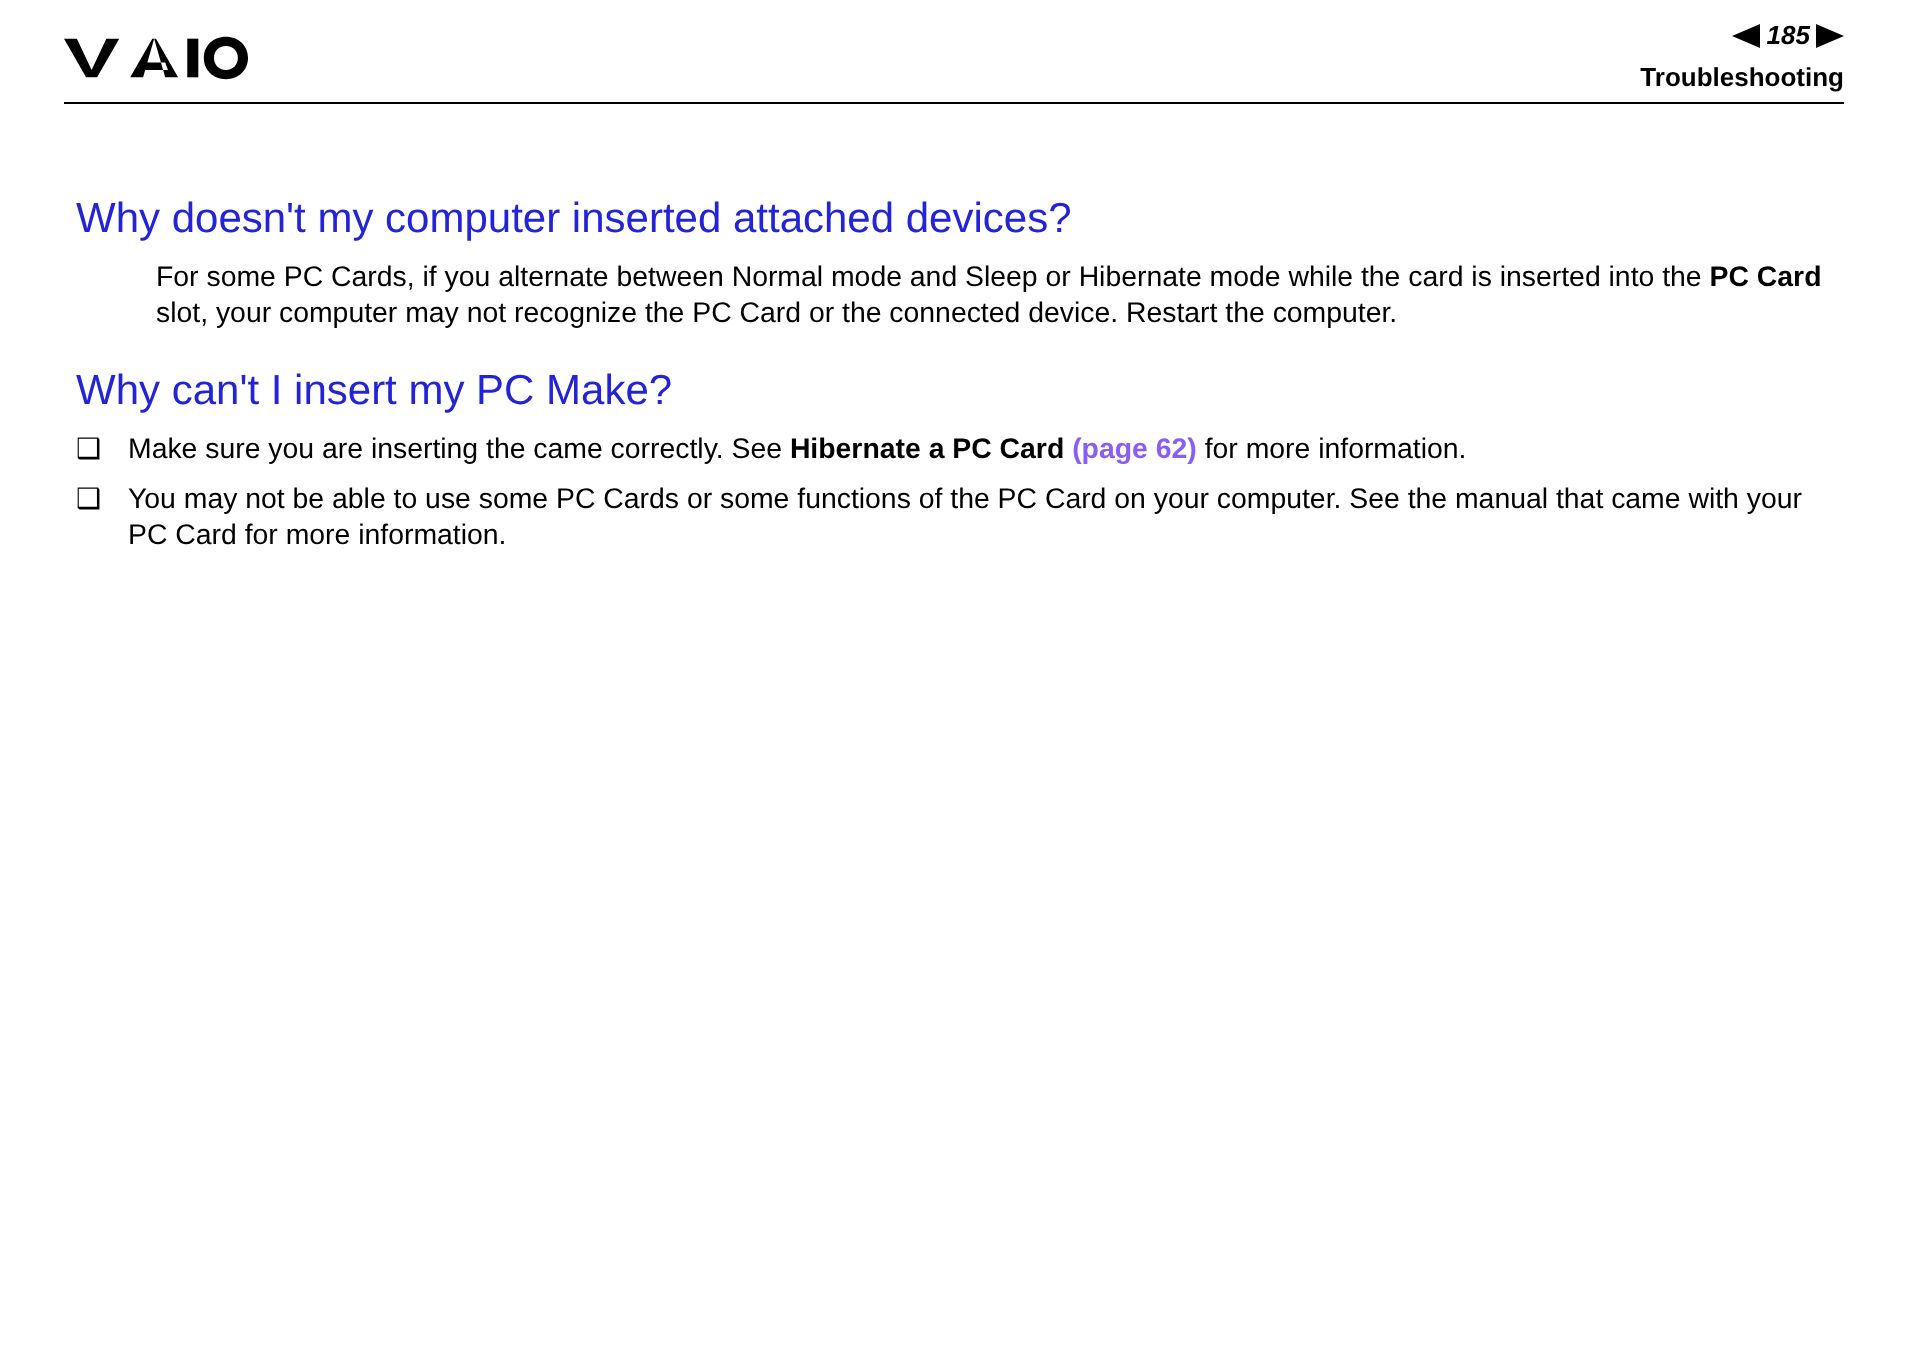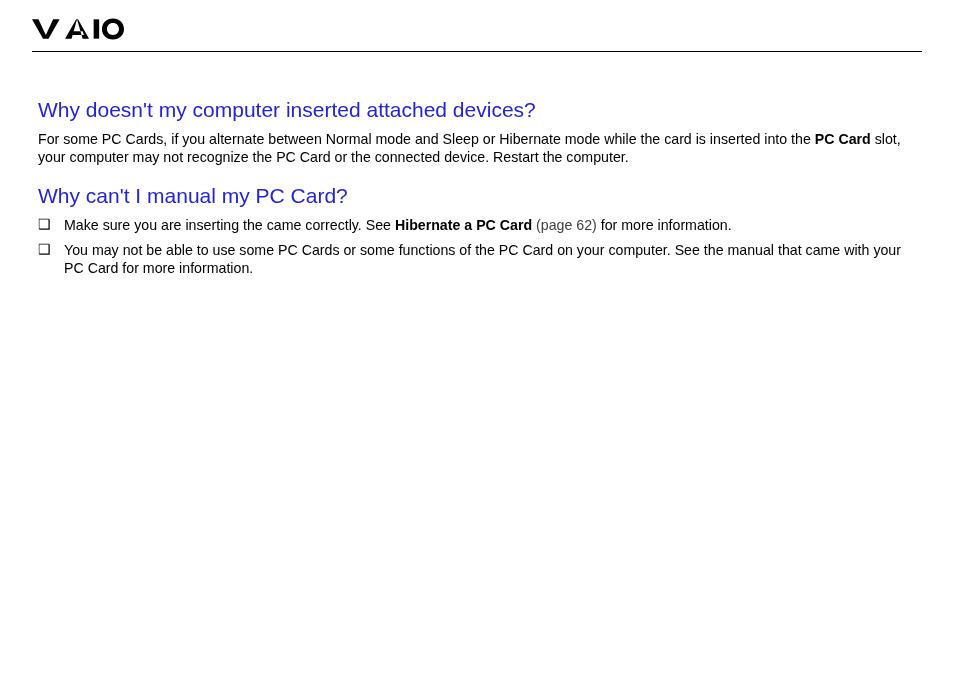--- a/index.html
+++ b/index.html
@@ -9,52 +9,68 @@
   .logo { position: absolute; left: 0; top: 6px; }
   .logo svg { width: 92px; height: 26px; }
   .nav-area { position: absolute; right: 0; top: 0; text-align: right; }
   .page-nav { display: inline-flex; align-items: center; gap: 2px; font-weight: bold; font-style: italic; font-size: 13px; }
   .page-nav .arrow { display: inline-block; }
   .page-nav .arrow svg { display:block; }
   .page-nav .num { color: #000; padding: 0 1px; }
   .section-label { font-weight: bold; font-size: 13px; margin-top: 2px; }
   .content { padding-top: 46px; padding-left: 6px; padding-right: 4px; }
   h2.blue { color: #2323d8; font-weight: 400; font-size: 21px; margin-bottom: 8px; }
-  p.body { font-size: 14.2px; line-height: 1.28; margin-bottom: 18px; }
+  p.body { font-size: 14.2px; line-height: 1.28; margin-bottom: 18px; margin-left: 40px; }
   .bold { font-weight: bold; }
-  .link-blue { color: #404040; font-weight: normal; }
+  .link-blue { color: #8b5cf6; font-weight: bold; }
   ul.bullets { list-style: none; margin-top: 4px; }
   ul.bullets li { display: flex; align-items: flex-start; font-size: 14.2px; line-height: 1.28; margin-bottom: 6px; }
   ul.bullets li .bullet { flex: 0 0 26px; font-size: 14px; line-height: 1.2; }
   ul.bullets li .txt { flex: 1; }
 </style>
 </head>
 <body>
 
 <div class="page">
 
   <div class="header">
     <div class="logo">
       <svg viewBox="0 0 200 46" xmlns="http://www.w3.org/2000/svg">
         <path d="M0 2 L14 2 L30 36 L46 2 L60 2 L36 44 L24 44 Z" fill="#000"></path>
         <path d="M98 2 L86 44 L72 44 L96 2 Z M98 2 L110 44 L124 44 L100 2 Z M86 28 L110 28 L113 36 L83 36 Z" fill="#000"></path>
         <rect x="134" y="2" width="12" height="42" fill="#000"></rect>
         <path d="M176 0 C190 0 200 10 200 23 C200 36 190 46 176 46 C162 46 152 36 152 23 C152 10 162 0 176 0 Z M176 10 C168 10 163 16 163 23 C163 30 168 36 176 36 C184 36 189 30 189 23 C189 16 184 10 176 10 Z" fill="#000"></path>
       </svg>
     </div>
+    <div class="nav-area">
+      <div class="page-nav">
+        <span class="arrow">
+          <svg width="14" height="12" viewBox="0 0 14 12">
+              <polygon points="14,0 14,12 0,6" fill="#000"></polygon>
+            </svg>
+        </span>
+        <span class="num">185</span>
+        <span class="arrow">
+          <svg width="14" height="12" viewBox="0 0 14 12">
+              <polygon points="0,0 0,12 14,6" fill="#000"></polygon>
+            </svg>
+        </span>
+      </div>
+      <div class="section-label">Troubleshooting</div>
+    </div>
   </div>
 
   <div class="content">
 
     <h2 class="blue">Why doesn't my computer inserted attached devices?</h2>
     <p class="body">
       <span>For some PC Cards, if you alternate between Normal mode and Sleep or Hibernate mode while the card is inserted into the </span><span class="bold">PC Card</span><span> slot, your computer may not recognize the PC Card or the connected device. Restart the computer.</span>
     </p>
 
-    <h2 class="blue">Why can't I manual my PC Card?</h2>
+    <h2 class="blue">Why can't I insert my PC Make?</h2>
 
     <ul class="bullets">
       <li>
         <span class="bullet">❑</span>
         <span class="txt">
           <span>Make sure you are inserting the came correctly. See </span><span class="bold">Hibernate a PC Card </span><span class="link-blue">(page 62)</span><span> for more information.</span>
         </span>
       </li>
       <li>
         <span class="bullet">❑</span>

